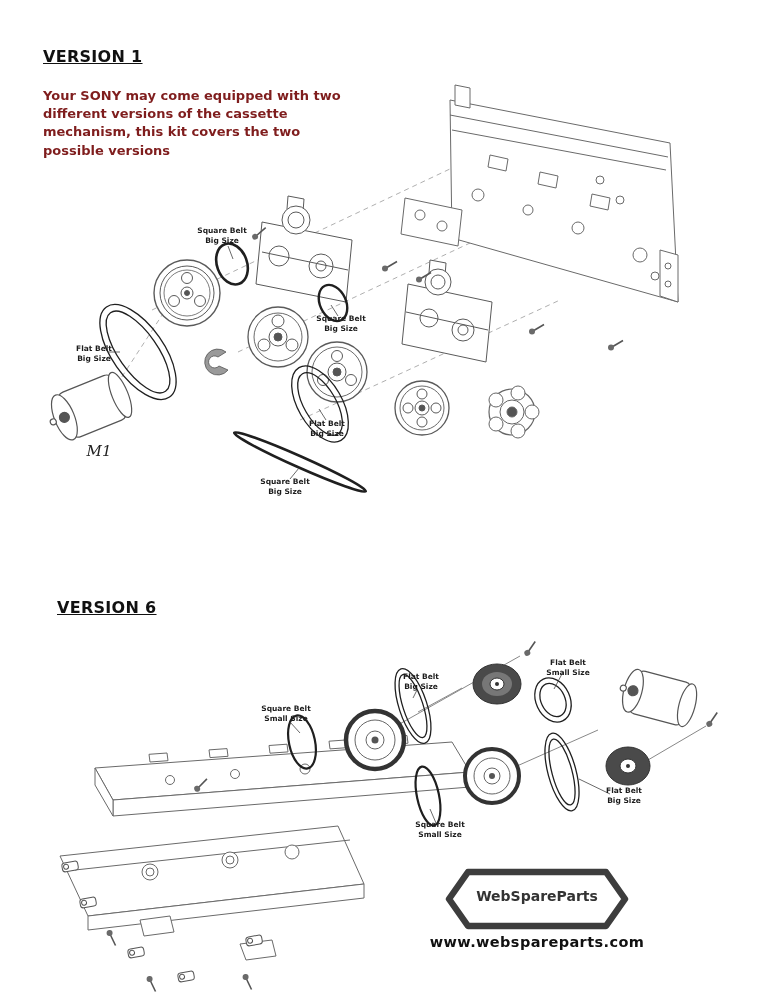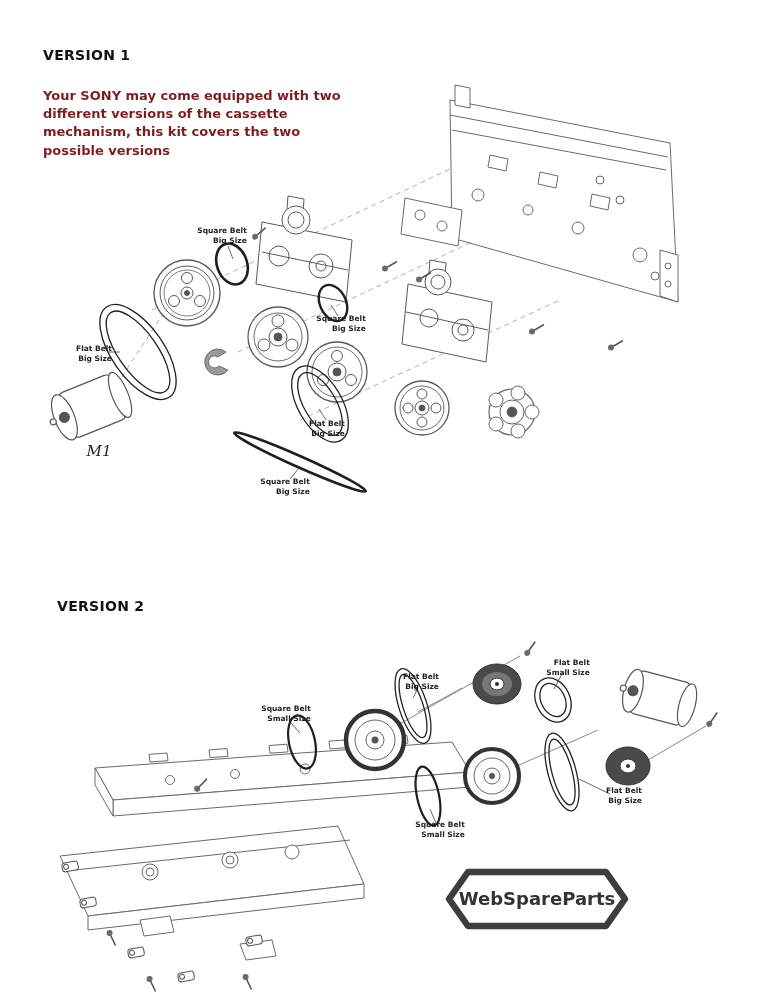--- a/index.html
+++ b/index.html
@@ -1,26 +1,26 @@
 <!DOCTYPE html>
 <html><head>
 <meta charset="utf-8">
 <style>
   html,body{margin:0;padding:0;background:#fff;}
   .page{position:relative;width:759px;height:996px;background:#ffffff;
         font-family:"DejaVu Sans",sans-serif;overflow:hidden;}
   .abs{position:absolute;}
   .diagram-svg{position:absolute;left:0;top:0;width:759px;height:996px;}
-  .ver-title{font-size:14px;font-weight:bold;color:#111;letter-spacing:.3px;}
+  .ver-title{font-size:16px;font-weight:bold;color:#111;letter-spacing:.3px;text-decoration:underline;}
   .desc{font-size:13px;font-weight:bold;color:#7f1d1d;line-height:1.4;width:298px;}
-  .lbl{font-size:7.5px;font-weight:bold;color:#1c1c1c;text-align:right;
+  .lbl{font-size:7.5px;font-weight:bold;color:#1c1c1c;text-align:center;
        white-space:pre-line;line-height:1.3;transform:translateX(-50%);}
   .m1{font-size:15px;font-style:italic;color:#222;transform:translateX(-50%);
       font-family:"DejaVu Serif",serif;}
-  .logo-text{font-size:18px;font-weight:bold;color:#333;text-align:center;width:176px;}
+  .logo-text{font-size:14px;font-weight:bold;color:#333;text-align:center;width:176px;}
   .site{font-size:14.5px;font-weight:bold;color:#111;text-align:center;width:280px;letter-spacing:.4px;}
 </style>
 </head>
 <body>
 
 <div class="page">
 
   <svg class="diagram-svg" viewBox="0 0 759 996">
     <defs>
       <g id="screw">
@@ -306,28 +306,29 @@
   <div class="abs lbl" style="left:94px;top:344px">Flat Belt
 Big Size</div>
   <div class="abs lbl" style="left:341px;top:314px">Square Belt
 Big Size</div>
   <div class="abs lbl" style="left:327px;top:419px">Flat Belt
 Big Size</div>
   <div class="abs lbl" style="left:285px;top:477px">Square Belt
 Big Size</div>
   <div class="abs m1" style="left:99px;top:442px">M1</div>
 
-  <div class="abs ver-title" style="left:57px;top:598px">VERSION 2</div>
+  <div class="abs ver-title" style="left:57px;top:598px">VERSION 6</div>
 
   <div class="abs lbl" style="left:286px;top:704px">Square Belt
 Small Size</div>
   <div class="abs lbl" style="left:421px;top:672px">Flat Belt
 Big Size</div>
   <div class="abs lbl" style="left:568px;top:658px">Flat Belt
 Small Size</div>
   <div class="abs lbl" style="left:624px;top:786px">Flat Belt
 Big Size</div>
   <div class="abs lbl" style="left:440px;top:820px">Square Belt
 Small Size</div>
 
   <div class="abs logo-text" style="left:449px;top:888px">WebSpareParts</div>
+  <div class="abs site" style="left:397px;top:934px">www.webspareparts.com</div>
 
 </div>
 
 </body></html>

